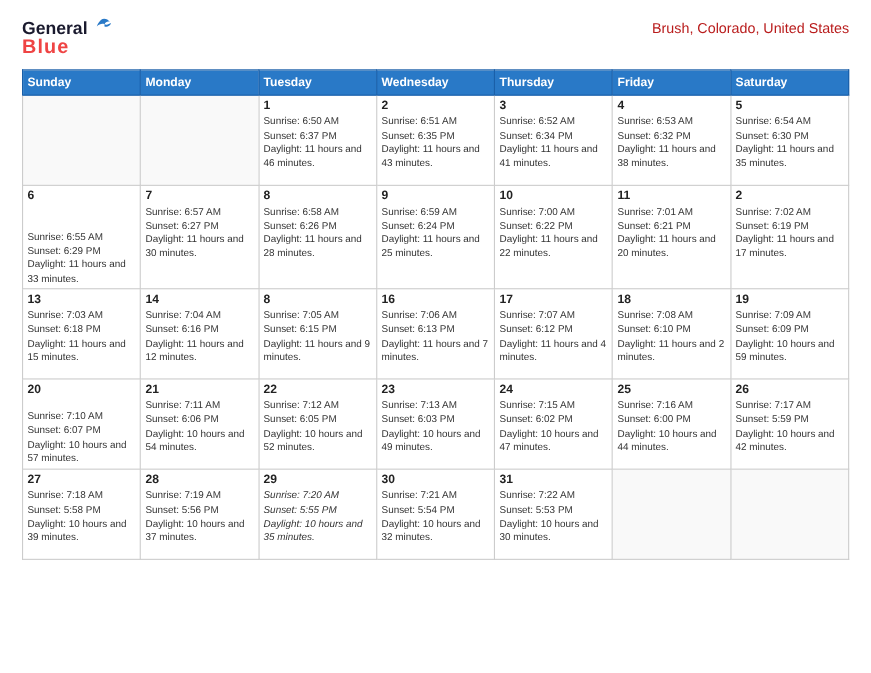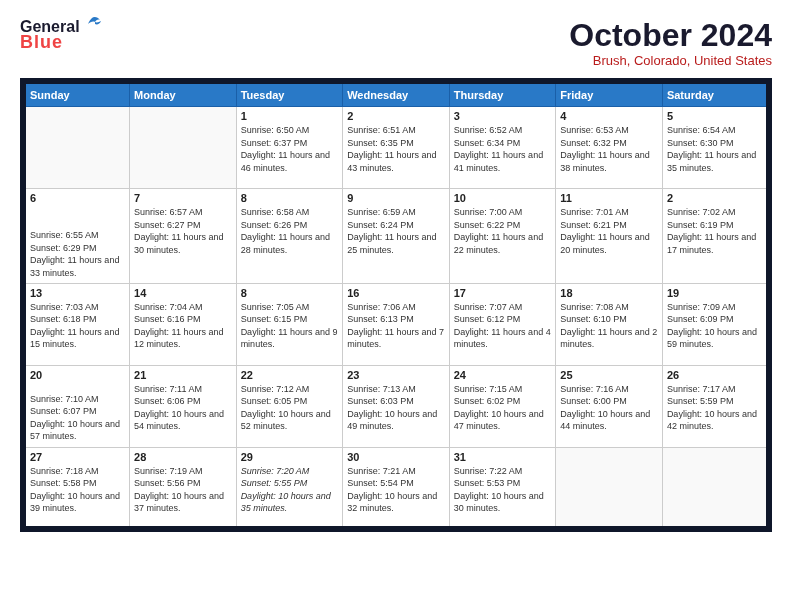--- a/index.html
+++ b/index.html
@@ -36,21 +36,21 @@
       font-weight: bold;
       color: #1a1a2e;
       line-height: 1.1;
     }
     .location {
       font-size: 13px;
       color: #b91c1c;
     }
     .calendar {
       flex: 1;
-      border: 6px solid #0f172a;
+      border: 1px solid #0f172a;
       border-collapse: collapse;
       width: 100%;
       table-layout: fixed;
     }
     .calendar th {
       background: #2979c7;
       color: #fff;
       font-size: 11px;
       font-weight: bold;
       padding: 5px 4px;
@@ -102,21 +102,20 @@
       <div class="logo-wrapper">
         <span class="logo-general">General</span>
         <svg width="22" height="16" viewBox="0 0 22 16" style="margin-left:2px;margin-top:-6px;">
           <path d="M10 2 C12 0, 16 1, 18 4 C16 3, 14 4, 13 6 C11 5, 8 6, 6 8 C7 5, 9 3, 10 2Z" fill="#2979c7"></path>
           <path d="M13 6 C15 7, 17 6, 19 5 C18 8, 15 9, 13 8Z" fill="#2979c7"></path>
         </svg>
       </div>
       <span class="logo-blue-text" style="font-size:18px;font-weight:bold;color:#ef4444;margin-top:-4px;margin-left:0px;letter-spacing:1px;">Blue</span>
     </div>
     <div class="header-right">
-      <div class="month-title">October 2024</div>
       <div class="location">Brush, Colorado, United States</div>
     </div>
   </div>
 
   <table class="calendar">
     <thead>
       <tr>
       <th>Sunday</th>
           <th>Monday</th>
           <th>Tuesday</th>

